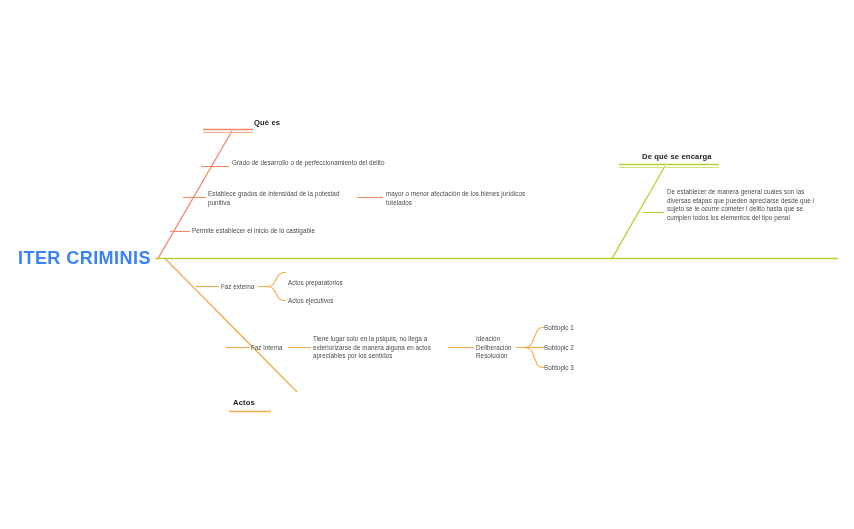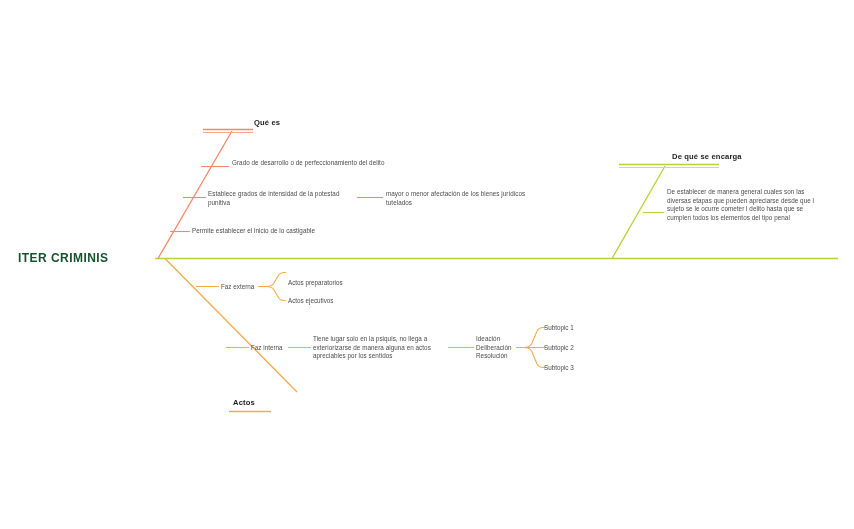--- a/index.html
+++ b/index.html
@@ -32,22 +32,22 @@
     color: #4a4a4a;
     font-size: 6.3px;
     line-height: 8.6px;
     letter-spacing: 0.05px;
     white-space: pre-line;
   }
   .lbl.nowrap { white-space: nowrap; }
 
   .root-title {
     position: absolute;
-    color: #14532d;
-    font-size: 12px;
+    color: #3b82f6;
+    font-size: 18px;
     line-height: 14px;
     letter-spacing: 0.45px;
     font-weight: 600;
     white-space: nowrap;
   }
   .cat-title {
     position: absolute;
     color: #1d1d1d;
     font-size: 7.6px;
     line-height: 9px;
@@ -113,21 +113,21 @@
   <div class="cat-title" style="left:206px; top:118px;margin-left:48px;">Qué es</div>
 
   <div class="lbl" style="left:232px; top:159px; width:180px;">Grado de desarrollo o de perfeccionamiento del delito</div>
 
   <div class="lbl" style="left:208px; top:190px; width:152px;">Establece grados de intensidad de la potestad punitiva</div>
 
   <div class="lbl" style="left:386px; top:190px; width:140px;">mayor o menor afectación de los bienes jurídicos tutelados</div>
 
   <div class="lbl nowrap" style="left:192px; top:227px;">Permite establecer el inicio de lo castigable</div>
 
-  <div class="cat-title" style="left:626px; top:152px;padding-left:46px;">De qué se encarga</div>
+  <div class="cat-title" style="left:596px; top:152px;padding-left:46px;">De qué se encarga</div>
 
   <div class="lbl" style="left:667px; top:188px; width:152px;">De establecer de manera general cuales son las diversas etapas que pueden apreciarse desde que l sujeto se le ocurre cometer l delito hasta que se cumplen todos los elementos del tipo penal</div>
 
   <div class="cat-title" style="left:233px; top:398px;">Actos</div>
 
   <div class="mid" style="left:221px; top:283px;">Faz externa</div>
 
   <div class="mid" style="left:288px; top:279px;">Actos preparatorios</div>
 
   <div class="mid" style="left:288px; top:297px;">Actos ejecutivos</div>

